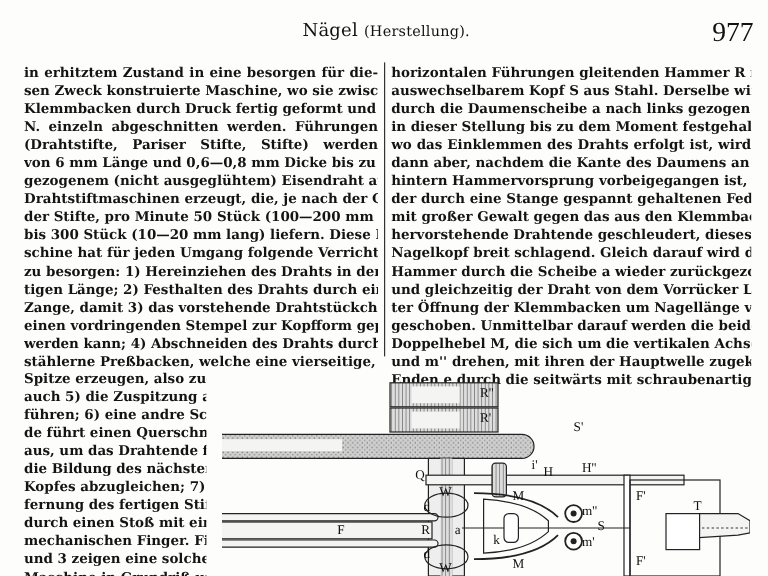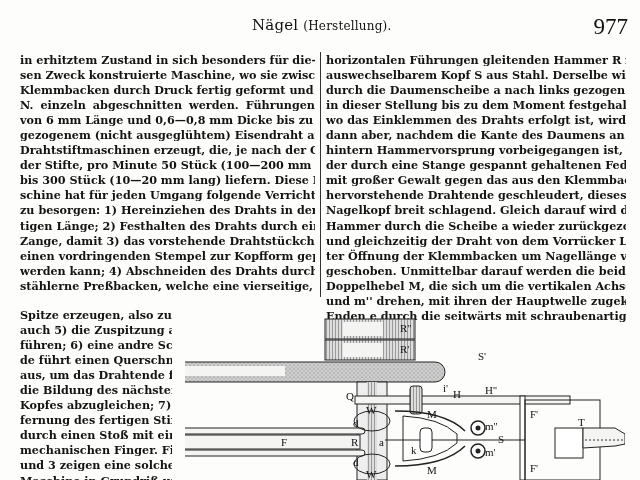--- a/index.html
+++ b/index.html
@@ -34,24 +34,25 @@
   </style>
 </head>
 <body>
 
 <div class="header">
   <span class="running-title"><span>Nägel</span> <span class="sub">(Herstellung).</span></span>
   <span class="page-number">977</span>
 </div>
 
 <div class="col col-left">
-  <span class="line">in erhitztem Zustand in sich besonders für die-</span>
+  <span class="line">in erhitztem Zustand in eine besorgen für die-</span>
   <span class="line">sen Zweck konstruierte Maschine, wo sie zwischen</span>
   <span class="line">Klemmbacken durch Druck fertig geformt und die</span>
   <span class="line">N. einzeln abgeschnitten werden. Führungen</span>
+  <span class="line">(Drahtstifte, Pariser Stifte, Stifte) werden</span>
   <span class="line">von 6 mm Länge und 0,6—0,8 mm Dicke bis zu 150</span>
   <span class="line">gezogenem (nicht ausgeglühtem) Eisendraht auf</span>
   <span class="line">Drahtstiftmaschinen erzeugt, die, je nach der Größe</span>
   <span class="line">der Stifte, pro Minute 50 Stück (100—200 mm lang)</span>
   <span class="line">bis 300 Stück (10—20 mm lang) liefern. Diese Ma-</span>
   <span class="line">schine hat für jeden Umgang folgende Verrichtungen</span>
   <span class="line">zu besorgen: 1) Hereinziehen des Drahts in der rich-</span>
   <span class="line">tigen Länge; 2) Festhalten des Drahts durch eine</span>
   <span class="line">Zange, damit 3) das vorstehende Drahtstückchen durch</span>
   <span class="line">einen vordringenden Stempel zur Kopfform gepreßt</span>

